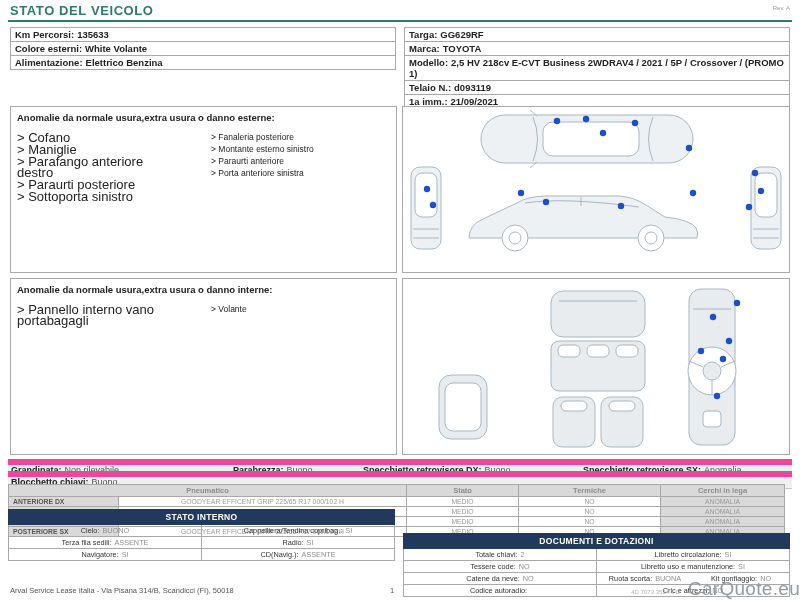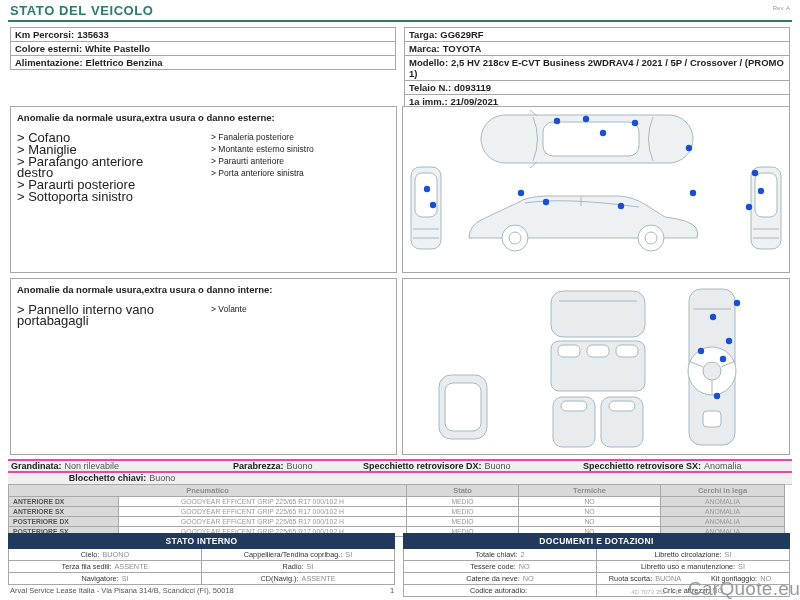--- a/index.html
+++ b/index.html
@@ -33,43 +33,43 @@
   #int-diag{left:402px;top:278px;width:388px;height:177px;}
   .sec-title{font-size:9.5px;font-weight:bold;margin:1px 0 9px 0;}
   .cols{display:flex;}
   .colA{width:152px;font-size:13px;line-height:11px;}
   .colB{margin-left:42px;width:170px;font-size:8.5px;line-height:11px;}
   .item{margin-bottom:1px;}
   .diag-svg{width:100%;height:100%;display:block;}
 
   
   .sumline{position:absolute;left:8px;width:784px;background:#efefef;
-    border-top:2px solid #ec4899;border-bottom:1px solid #c8c8c8;
+    border-top:6px solid #ec4899;border-bottom:1px solid #c8c8c8;
     font-size:9px;line-height:11px;display:flex;box-sizing:border-box;padding:0 3px;}
   #sum1{top:459px;}
-  #sum2{top:471px;text-align:center;}
+  #sum2{top:471px;}
   .sump{white-space:nowrap;}
   .sump .lbl{font-weight:bold;margin-right:3px;}
   .sump .val{color:#555;}
   .s0{width:222px;} .s1{width:130px;} .s2{width:220px;} .s3{flex:1;}
 
   
   #tires{position:absolute;left:8px;top:484px;width:628px;table-layout:fixed;}
   #tires th,#tires td{border:1px solid var(--border);}
   #tires th{background:var(--graybg);color:#8d8d8d;font-size:7.5px;font-weight:bold;
     text-align:center;padding:1px;}
   #tires td{font-size:6.8px;padding:1px 2px;color:#999;text-align:center;}
   #tires td.pos{background:var(--graybg);color:#555;font-weight:bold;text-align:left;padding-left:4px;}
   #tires td.cerchi{background:var(--graybg);}
   .cw-pos{width:110px;} .cw-tire{width:288px;} .cw-stato{width:112px;}
   .cw-term{width:142px;} .cw-cerchi{width:124px;}
 
   
   .btable{position:absolute;width:387px;table-layout:fixed;}
-  #tbl-interno{left:8px;top:533px;}
+  #tbl-interno{left:8px;top:509px;}
   #tbl-doc{left:403px;top:533px;}
   .btable th.bar{background:var(--navy);color:#fff;font-size:8.5px;letter-spacing:.3px;
     text-align:center;padding:2px;border:1px solid var(--navy);}
   .btable td{border:1px solid var(--border);font-size:7.3px;padding:1px 3px;vertical-align:middle;}
   .pair{display:flex;justify-content:center;align-items:baseline;}
   .pair .pl{color:#333;white-space:nowrap;overflow:hidden;}
   .pair .pv{color:var(--val);margin-left:3px;white-space:nowrap;}
   .dualpair{display:flex;}
   .dualpair .pair{width:50%;}
   .dualpair .pair + .pair{margin-left:6px;}
@@ -88,21 +88,21 @@
 <div class="hdr-title">STATO DEL VEICOLO</div>
 <div class="hdr-rev">Rev. A</div>
 <div class="hdr-rule"></div>
 
 <table id="info-left" class="info">
   <tbody>
       <tr>
         <td><span class="lbl">Km Percorsi:</span><span class="val">135633</span></td>
       </tr>
   <tr>
-        <td><span class="lbl">Colore esterni:</span><span class="val">White Pastello</span></td>
+        <td><span class="lbl">Colore esterni:</span><span class="val">White Volante</span></td>
       </tr>
   <tr>
         <td><span class="lbl">Alimentazione:</span><span class="val">Elettrico Benzina</span></td>
       </tr>
 </tbody>
   </table>
 
 <table id="info-right" class="info">
   <tbody>
       <tr>

